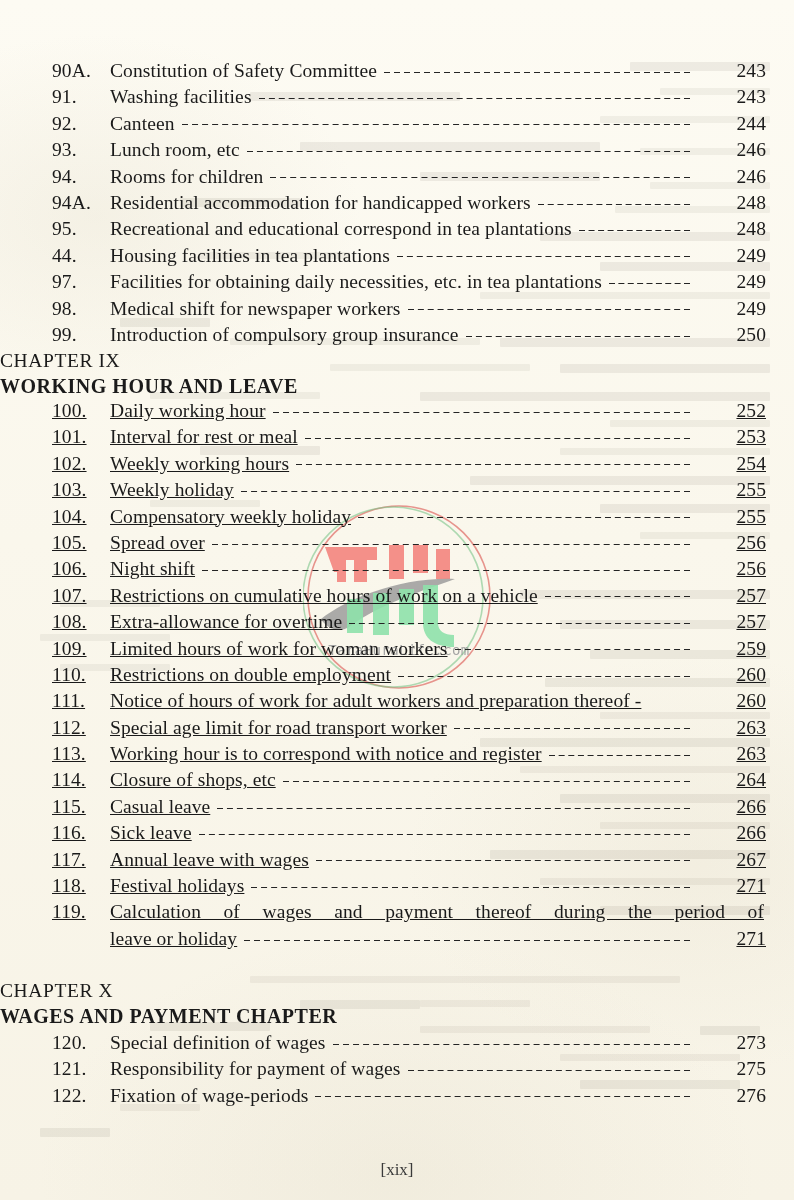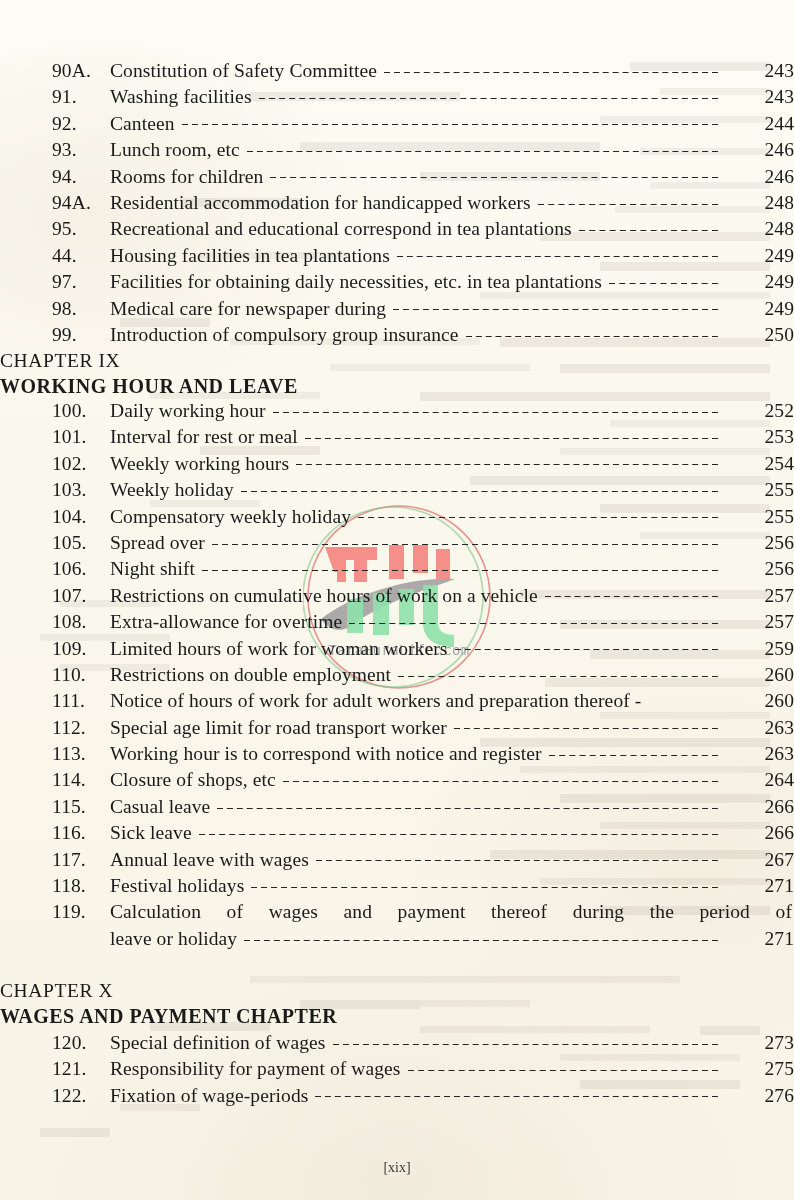--- a/index.html
+++ b/index.html
@@ -69,20 +69,21 @@
     position: absolute;
     left: 0;
     right: 0;
   }
 
   .toc-row {
     display: flex;
     align-items: baseline;
     height: 26.4px;
     padding-left: 52px;
+    padding-right: 28px;
     font-size: 19.5px;
     line-height: 26.4px;
     letter-spacing: 0.1px;
   }
   .toc-num {
     width: 58px;
     flex: 0 0 58px;
     text-align: left;
     white-space: nowrap;
   }
@@ -165,21 +166,21 @@
     letter-spacing: 0.5px;
   }
 
   
   #footer {
     position: absolute;
     left: 0;
     right: 0;
     top: 1160px;
     text-align: center;
-    font-size: 14px;
+    font-size: 17px;
     color: #3a3a3a;
     z-index: 4;
   }
 
   
   #content, #footer { text-rendering: optimizeLegibility; }
 </style>
 </head>
 <body>
 
@@ -315,38 +316,38 @@
       <span class="toc-page">249</span>
     </div>
     <div class="toc-row">
       <span class="toc-num">97.</span>
       <span class="toc-title">Facilities for obtaining daily necessities, etc. in tea plantations</span>
       <span class="leader"></span>
       <span class="toc-page">249</span>
     </div>
     <div class="toc-row">
       <span class="toc-num">98.</span>
-      <span class="toc-title">Medical care for newspaper during</span>
+      <span class="toc-title">Medical shift for newspaper workers</span>
       <span class="leader"></span>
       <span class="toc-page">249</span>
     </div>
     <div class="toc-row">
       <span class="toc-num">99.</span>
       <span class="toc-title">Introduction of compulsory group insurance</span>
       <span class="leader"></span>
       <span class="toc-page">250</span>
     </div>
   </div>
 
   <div class="chapter-block" style="position:absolute; left:0; right:0; top:348px;">
     <div class="chapter-label">CHAPTER IX</div>
     <div class="chapter-title">WORKING HOUR AND LEAVE</div>
   </div>
 
-  <div class="toc-list" style="top:398px;">
+  <div class="toc-list" style="top:398px;text-decoration:underline;">
     <div class="toc-row">
       <span class="toc-num">100.</span>
       <span class="toc-title">Daily working hour</span>
       <span class="leader"></span>
       <span class="toc-page">252</span>
     </div>
     <div class="toc-row">
       <span class="toc-num">101.</span>
       <span class="toc-title">Interval for rest or meal</span>
       <span class="leader"></span>

